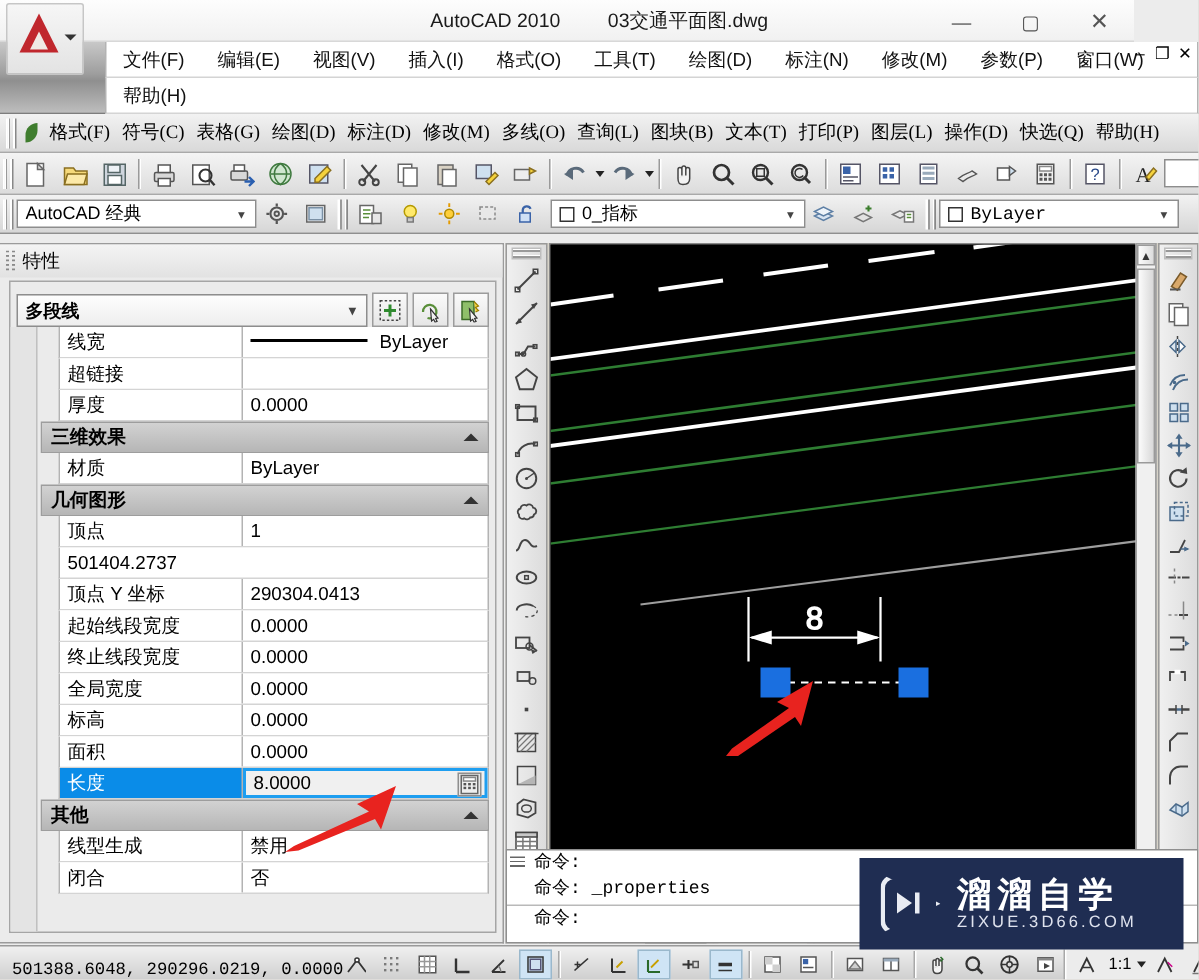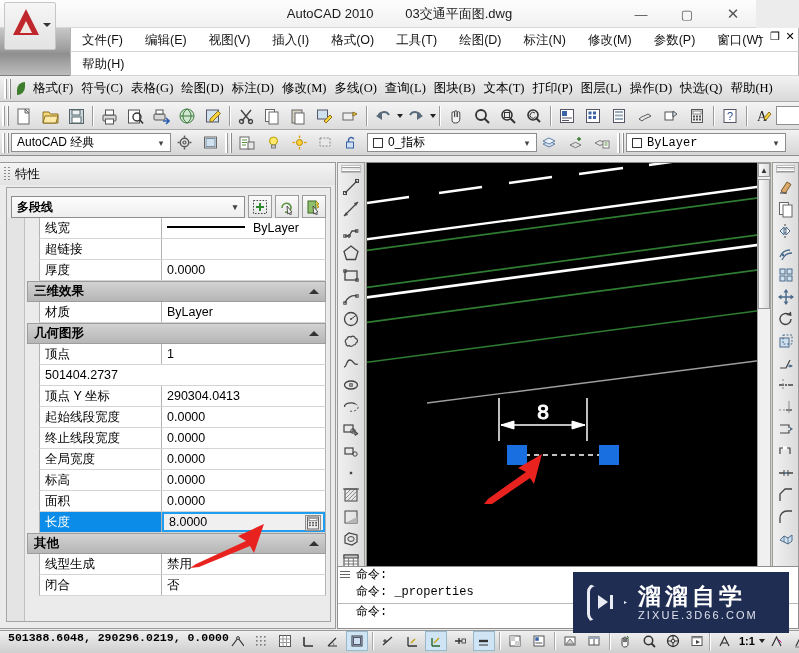--- a/index.html
+++ b/index.html
@@ -160,23 +160,23 @@
   .mtab.active { background:#1d1d1d; color:#fff; font-weight:bold; }
   .mtab.inactive { background:#e6e2d8; color:#000; }
   .cmdwin { position:absolute; left:337px; top:566px; right:0; height:63px; background:#fff;
      border:1px solid #8f8f8f; font-family:"Liberation Mono", monospace; font-size:12px; }
   .cmdline { padding-left:18px; height:17px; line-height:17px; white-space:nowrap; }
   .cmd-grip { position:absolute; left:2px; top:4px; width:10px; height:7px;
      background: repeating-linear-gradient(to bottom,#666 0 1px,transparent 1px 3px); }
   .cmd-sep { border-top:1px solid #b9b9b9; }
 
   
-  .status { position:absolute; left:0; bottom:0; width:799px; height:23px;
+  .status { position:absolute; left:0; bottom:0; width:710px; height:23px;
      background:linear-gradient(#f0f0f0,#cfcfcf); border-top:1px solid #9a9a9a;
-     display:flex; align-items:flex-start;font-weight:bold; }
+     display:flex; align-items:flex-end; }
   .coords { font-family:"Liberation Mono", monospace; font-size:11.5px; padding-left:8px; width:225px; white-space:nowrap;}
   .sbtn { width:22px; height:20px; margin:0 1px; border:1px solid transparent;
      display:flex;align-items:center;justify-content:center; }
   .sbtn.on { background:#cfe4f5; border:1px solid #9ab8cc; }
   .sgrp { display:flex; align-items:center; border-left:1px solid #a8a8a8; padding:0 2px; height:20px; box-shadow:inset 1px 0 0 #fff;}
   .scale { font-size:11px; padding:0 3px; white-space:nowrap; }
 
   
   .watermark { position:absolute; left:573px; top:572px; width:216px; height:61px;
      background:#1f2d52; display:flex; align-items:center; padding-left:14px; z-index:50; }

